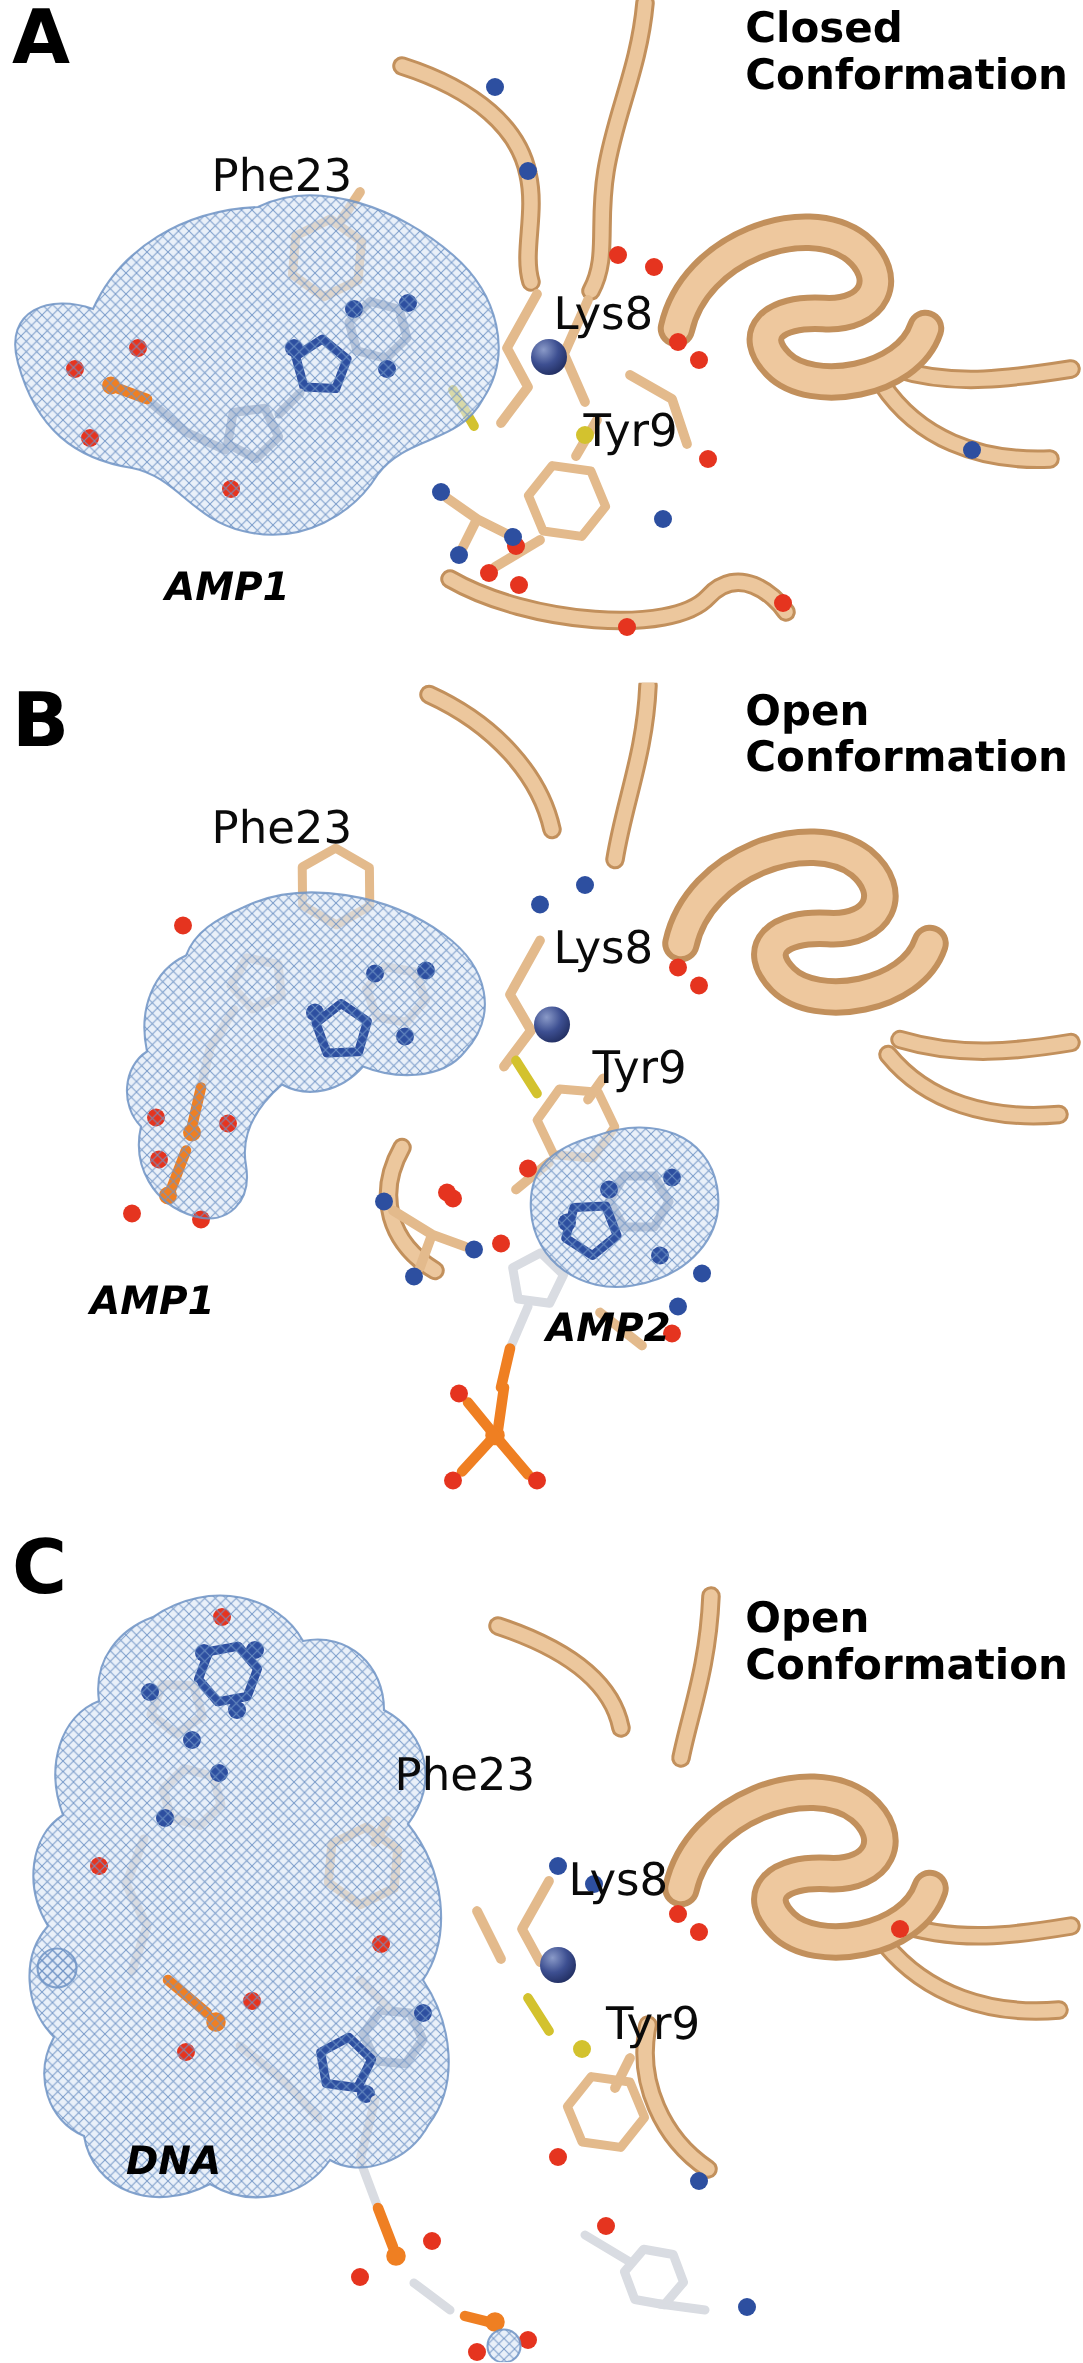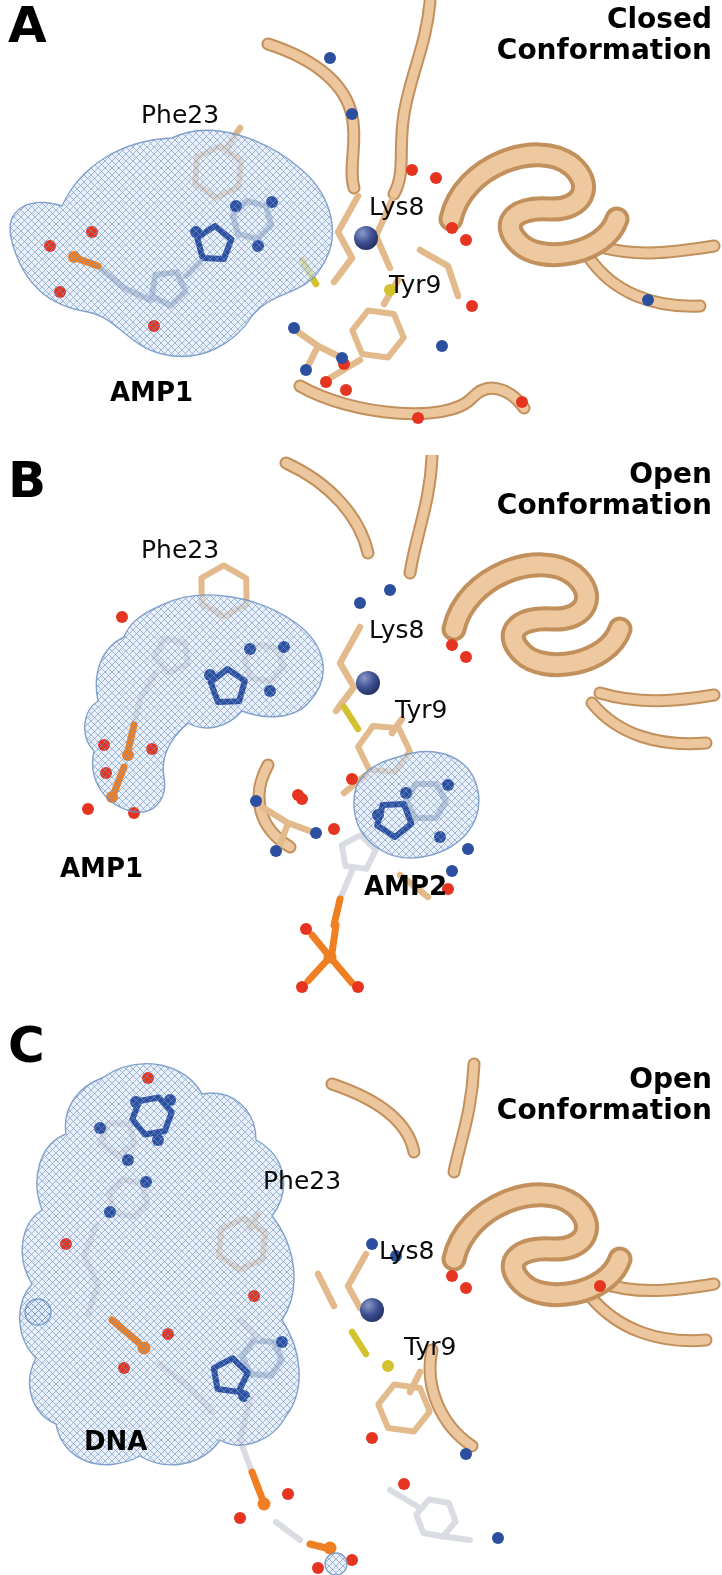--- a/index.html
+++ b/index.html
@@ -19,26 +19,26 @@
   #panel-A .art { height:455px; }
   #panel-B .art { height:565px; }
   #panel-C .art { height:555px; }
 
   .panel-letter {
     position:absolute; left:8px; top:0px;
     font-size:50px; font-weight:bold; color:#000; line-height:1;
   }
   .conf-title {
     position:absolute; right:10px; top:4px;
-    text-align:right; font-weight:bold; font-size:28px;
+    text-align:left; font-weight:bold; font-size:28px;
     color:#000; line-height:1.1;
   }
   #panel-C .conf-title { top:44px; }
-  .res-label { position:absolute; font-size:25px; color:#0a0a0a; white-space:nowrap; }
-  .lig-label { position:absolute; font-size:26px; font-weight:bold; color:#000; white-space:nowrap; }
+  .res-label { position:absolute; font-size:30px; color:#0a0a0a; white-space:nowrap; }
+  .lig-label { position:absolute; font-size:26px; font-weight:bold; color:#000; white-space:nowrap;font-style:italic; }
 
   
   .blobf { fill:#dce7f5; opacity:.62; }
   .blobp { fill:url(#mesh); opacity:.9; }
   .blobe { fill:none; stroke:#6f93c4; stroke-width:1.4; opacity:.85; }
   .tubeo { fill:none; stroke:#c2905c; stroke-width:13; stroke-linecap:round; }
   .tube  { fill:none; stroke:#ecc79d; stroke-width:9;  stroke-linecap:round; }
   .helO  { fill:none; stroke:#c2905c; stroke-width:25; stroke-linecap:round; }
   .helI  { fill:none; stroke:#eec89e; stroke-width:17; stroke-linecap:round; }
   .stick { fill:none; stroke:#e3ba8c; stroke-width:6.5; stroke-linecap:round; stroke-linejoin:round; }

